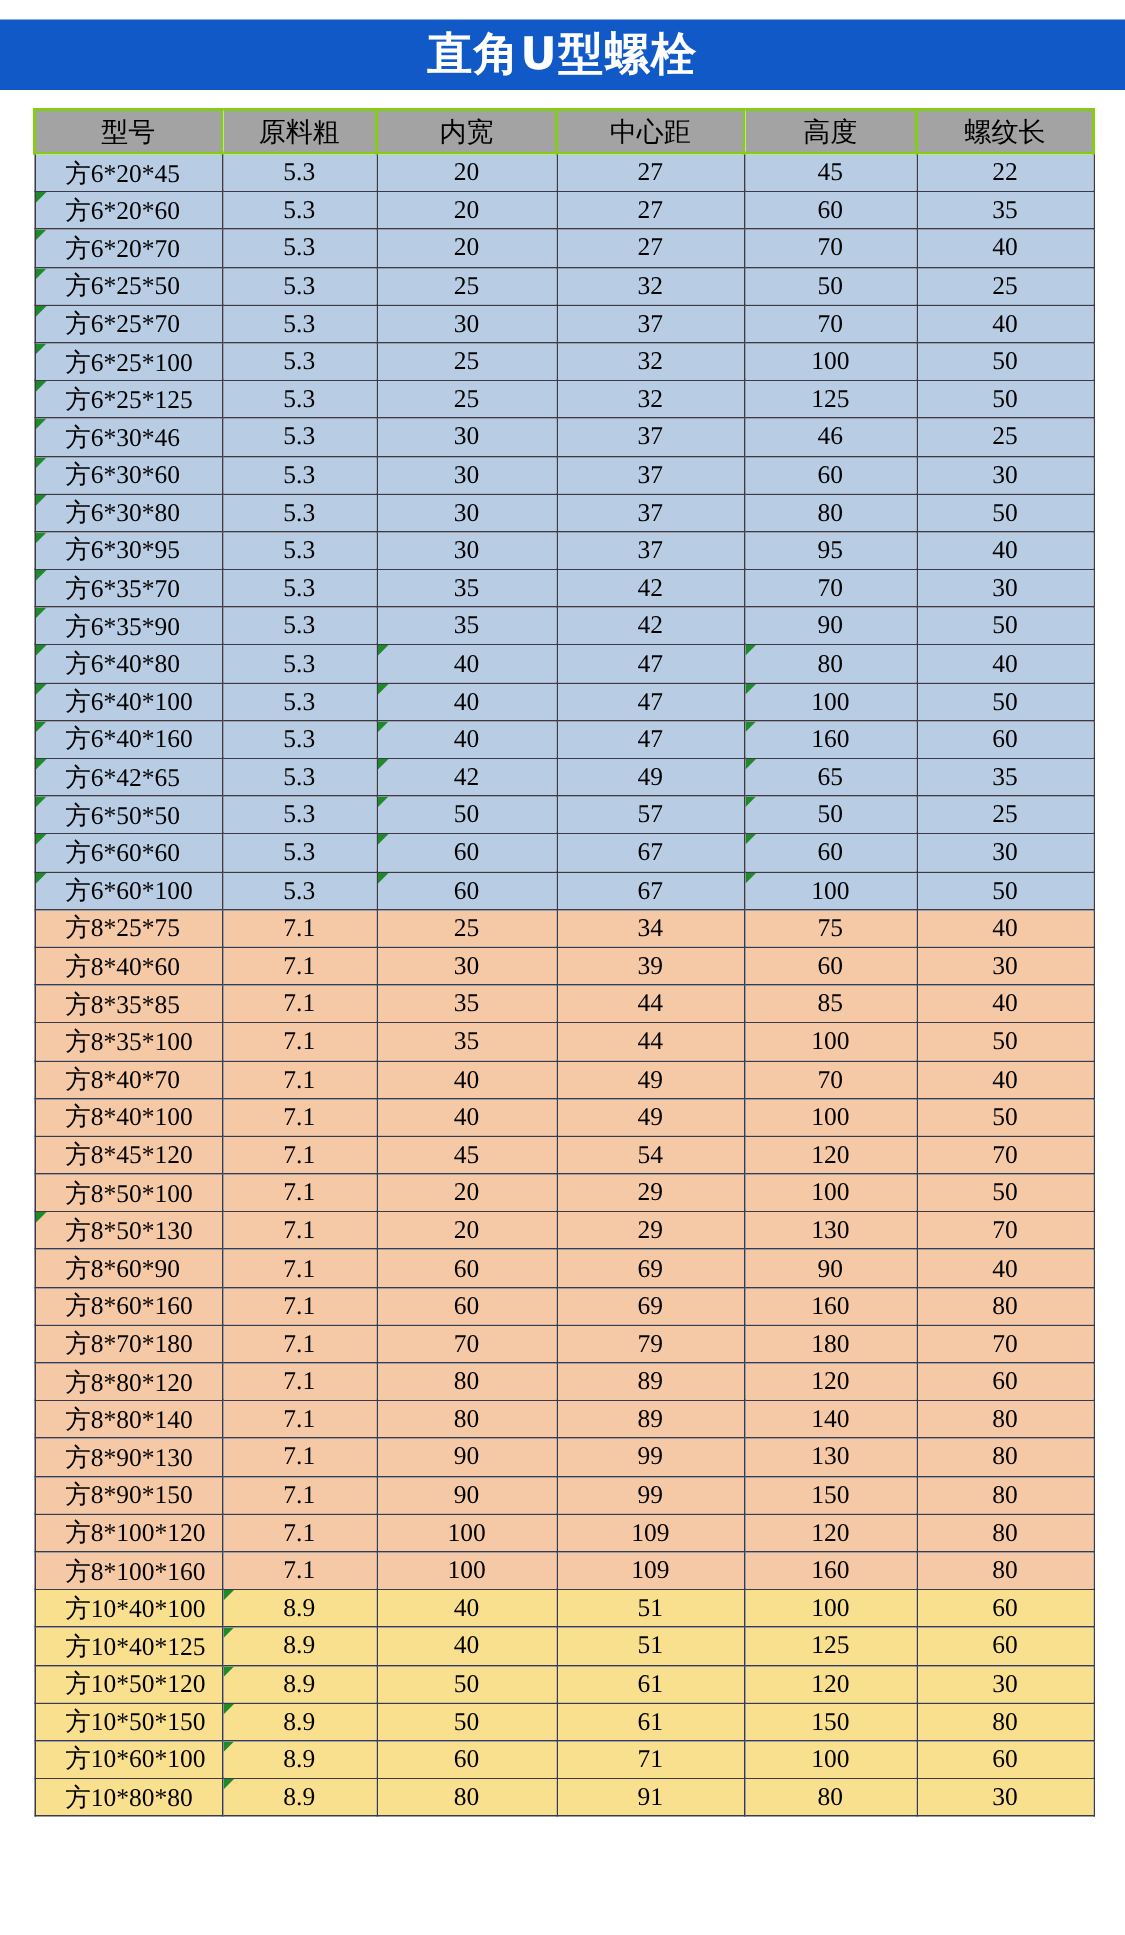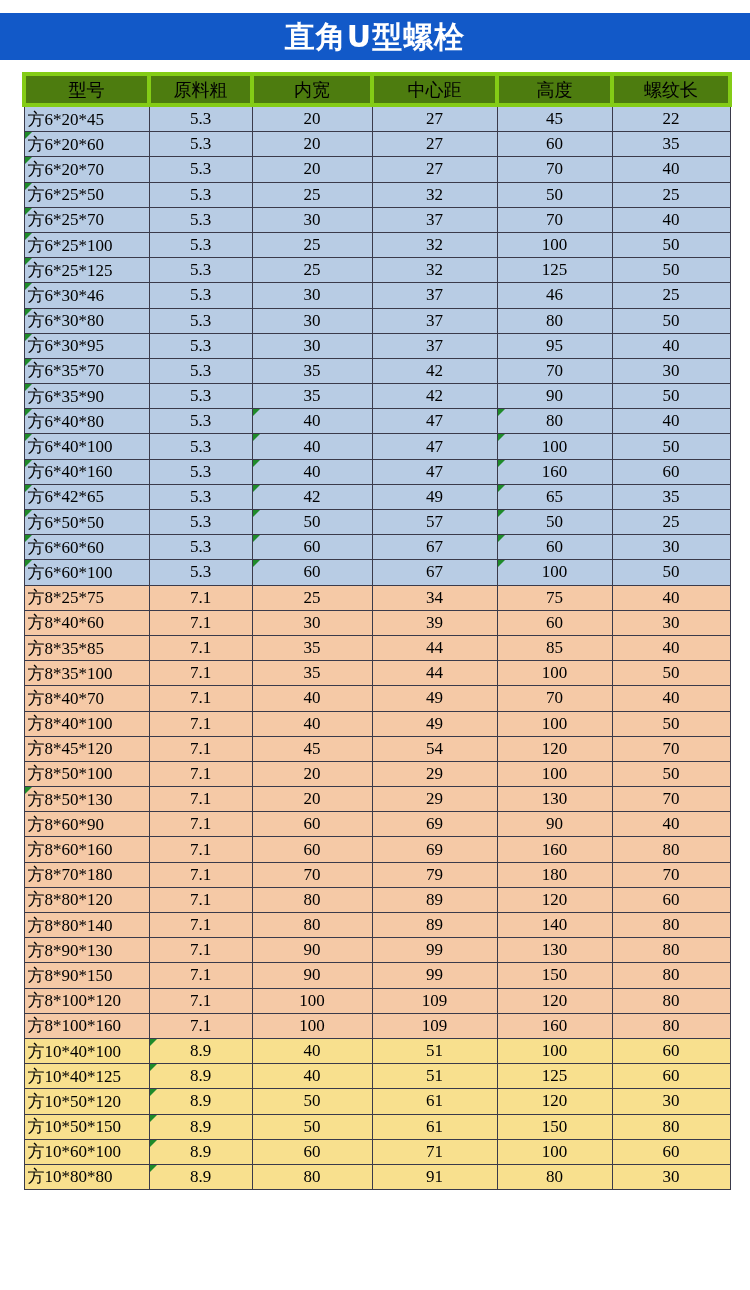--- a/index.html
+++ b/index.html
@@ -68,30 +68,30 @@
     font-size: 17px;
     text-align: center;
     vertical-align: middle;
     color: #000000;
     position: relative;
     font-family: "Liberation Serif", "DejaVu Serif", serif;
     white-space: nowrap;
     overflow: hidden;
   }
   table.spec thead th {
-    background: #4d7c0f;
+    background: #a3a3a3;
     font-weight: normal;
     font-family: "DejaVu Sans", "Liberation Sans", sans-serif;
     font-size: 18px;
     height: 27px;
-    border: 4px solid #84cc16;
+    border: 2px solid #84cc16;
   }
   table.spec td.model {
     text-align: left;
-    padding-left: 3px;
+    padding-left: 20px;
     font-size: 17px;
   }
 
   
   tr.g-blue   td { background: #b8cce4; }
   tr.g-orange td { background: #f5c9a6; }
   tr.g-yellow td { background: #f8e08e; margin-top: 24px; }
 
   
   .cmt {
@@ -193,20 +193,28 @@
           </tr>
           <tr class="g-blue">
             <td class="model">方6*30*46<span class="cmt"></span></td>
             <td>5.3</td>
             <td>30</td>
             <td>37</td>
             <td>46</td>
             <td>25</td>
           </tr>
           <tr class="g-blue">
+            <td class="model">方6*30*60<span class="cmt"></span></td>
+            <td>5.3</td>
+            <td>30</td>
+            <td>37</td>
+            <td>60</td>
+            <td>30</td>
+          </tr>
+          <tr class="g-blue">
             <td class="model">方6*30*80<span class="cmt"></span></td>
             <td>5.3</td>
             <td>30</td>
             <td>37</td>
             <td>80</td>
             <td>50</td>
           </tr>
           <tr class="g-blue">
             <td class="model">方6*30*95<span class="cmt"></span></td>
             <td>5.3</td>

